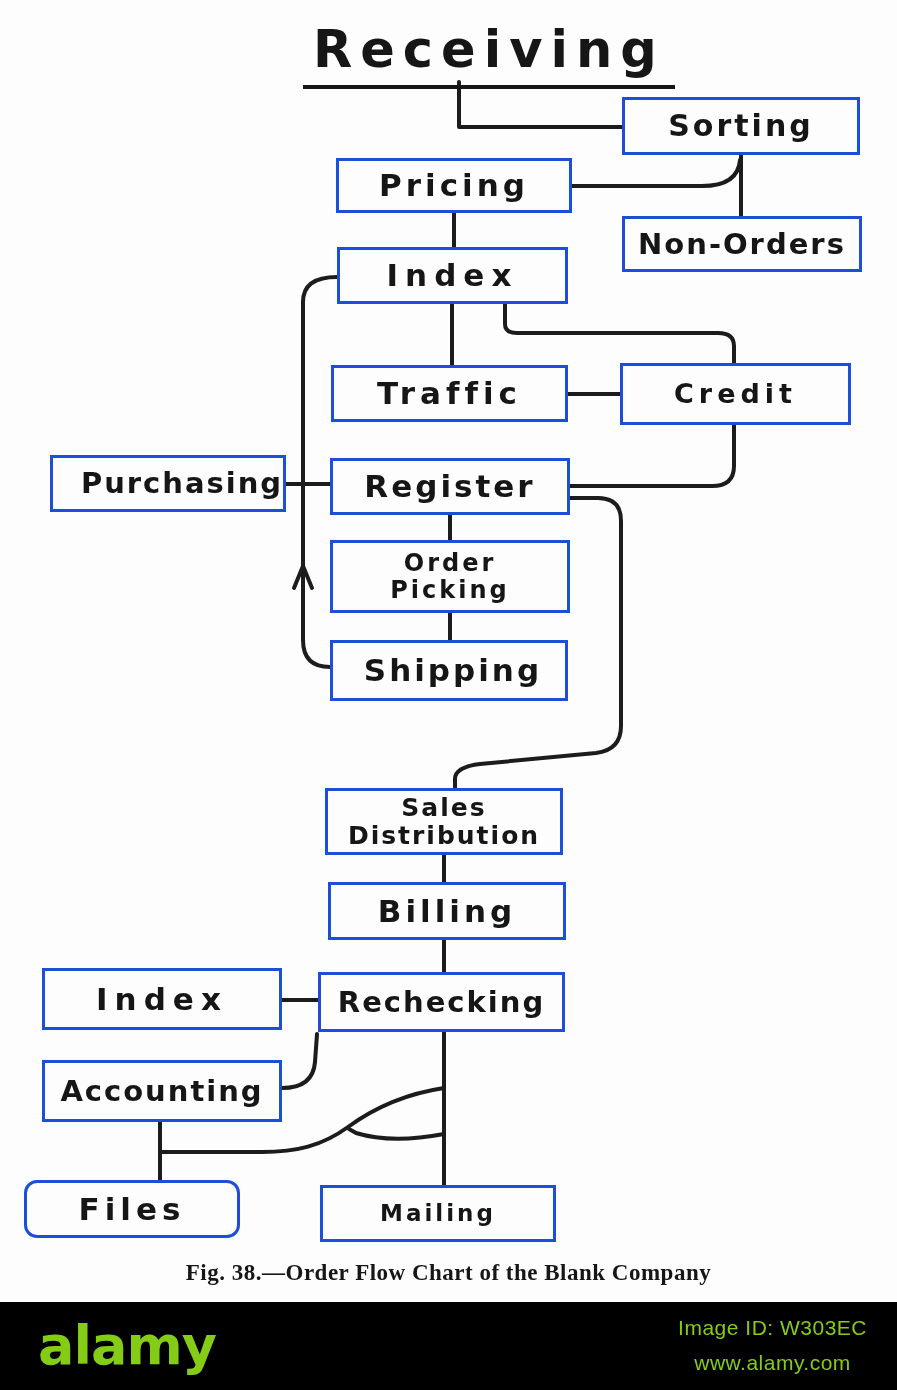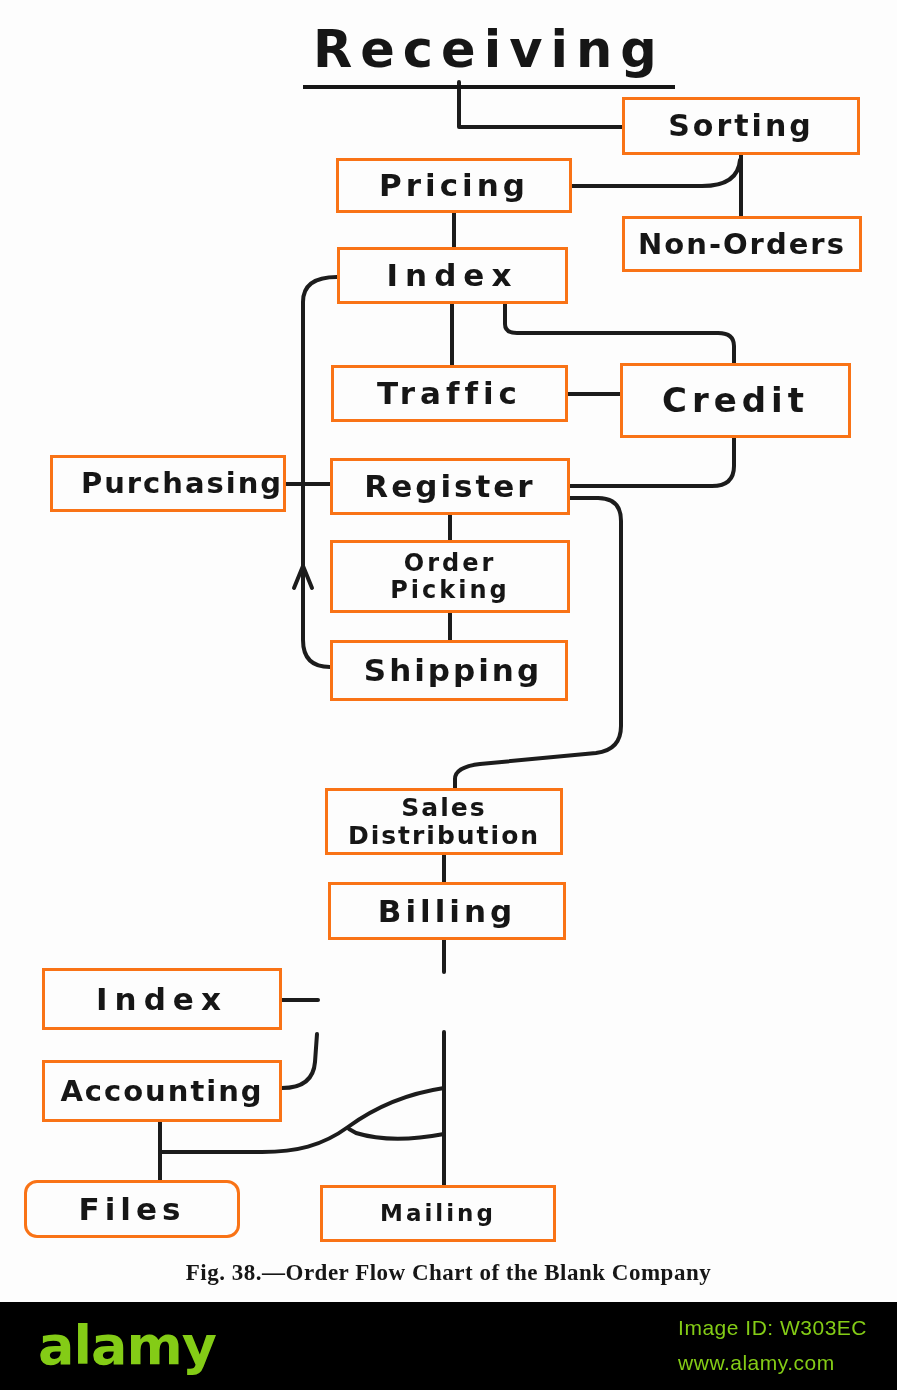--- a/index.html
+++ b/index.html
@@ -41,38 +41,38 @@
     letter-spacing: 8px;
     padding: 0 10px 6px 10px;
     border-bottom: 4px solid #161616;
     white-space: nowrap;
   }
 
   .node {
     position: absolute;
     z-index: 2;
     background: #fdfdfd;
-    border: 3px solid #f97316;
+    border: 3px solid #1d4ed8;
     display: flex;
     align-items: center;
     justify-content: center;
     text-align: center;
     font-family: "DejaVu Sans", sans-serif;
     font-weight: bold;
     white-space: pre-line;
     line-height: 1.12;
     box-sizing: border-box;
   }
 
   #n-sorting            { left:622px; top: 97px;  width:238px; height:58px; font-size:30px; letter-spacing:3px; }
   #n-pricing            { left:336px; top:158px;  width:236px; height:55px; font-size:31px; letter-spacing:4px; }
   #n-non_orders         { left:622px; top:216px;  width:240px; height:56px; font-size:29px; letter-spacing:2px; }
   #n-index_top          { left:337px; top:247px;  width:231px; height:57px; font-size:31px; letter-spacing:7px; }
   #n-traffic            { left:331px; top:365px;  width:237px; height:57px; font-size:31px; letter-spacing:5px; }
-  #n-credit             { left:620px; top:363px;  width:231px; height:75px; font-size:34px; letter-spacing:5px; }
+  #n-credit             { left:620px; top:363px;  width:231px; height:62px; font-size:27px; letter-spacing:5px; }
   #n-purchasing         { left:50px;  top:455px;  width:236px; height:57px; font-size:29px; letter-spacing:2px;padding-left:28px; }
   #n-register           { left:330px; top:458px;  width:240px; height:57px; font-size:31px; letter-spacing:3px; }
   #n-order_picking      { left:330px; top:540px;  width:240px; height:73px; font-size:24px; letter-spacing:3px; }
   #n-shipping           { left:330px; top:640px;  width:238px; height:61px; font-size:31px; letter-spacing:3px;padding-left:8px; }
   #n-sales_distribution { left:325px; top:788px;  width:238px; height:67px; font-size:25px; letter-spacing:2px; }
   #n-billing            { left:328px; top:882px;  width:238px; height:58px; font-size:31px; letter-spacing:4px; }
   #n-index_bottom       { left:42px;  top:968px;  width:240px; height:62px; font-size:31px; letter-spacing:7px; }
   #n-rechecking         { left:318px; top:972px;  width:247px; height:60px; font-size:29px; letter-spacing:2px; }
   #n-accounting         { left:42px;  top:1060px; width:240px; height:62px; font-size:29px; letter-spacing:2px; }
   #n-files              { left:24px;  top:1180px; width:216px; height:58px; font-size:31px; letter-spacing:5px;border-radius:13px; }
@@ -104,21 +104,21 @@
     color: #84cc16;
   }
   .alamy-logo {
     font-family: "DejaVu Sans", sans-serif;
     font-weight: bold;
     font-size: 54px;
     letter-spacing: -1px;
     line-height: 1;
   }
   .wm-right {
-    text-align: left;
+    text-align: center;
     font-family: "Liberation Sans", sans-serif;
     font-size: 21px;
     line-height: 1.65;
     letter-spacing: 0.5px;
   }
 </style>
 </head>
 <body>
 
 <div class="page">
@@ -180,20 +180,21 @@
   <div class="node" id="n-credit">Credit</div>
   <div class="node" id="n-purchasing">Purchasing</div>
   <div class="node" id="n-register">Register</div>
   <div class="node" id="n-order_picking">Order
 Picking</div>
   <div class="node" id="n-shipping">Shipping</div>
   <div class="node" id="n-sales_distribution">Sales
 Distribution</div>
   <div class="node" id="n-billing">Billing</div>
   <div class="node" id="n-index_bottom">Index</div>
+  <div class="node" id="n-rechecking">Rechecking</div>
   <div class="node" id="n-accounting">Accounting</div>
   <div class="node" id="n-files">Files</div>
   <div class="node" id="n-mailing">Mailing</div>
 
   <div class="figure-caption">Fig. 38.—Order Flow Chart of the Blank Company</div>
 
   <div class="watermark-bar">
     <div class="alamy-logo">alamy</div>
     <div class="wm-right">
       <div>Image ID: W303EC</div>

